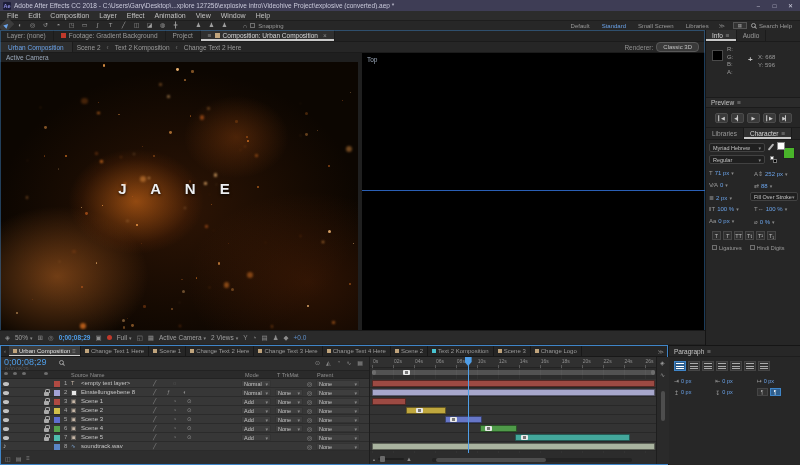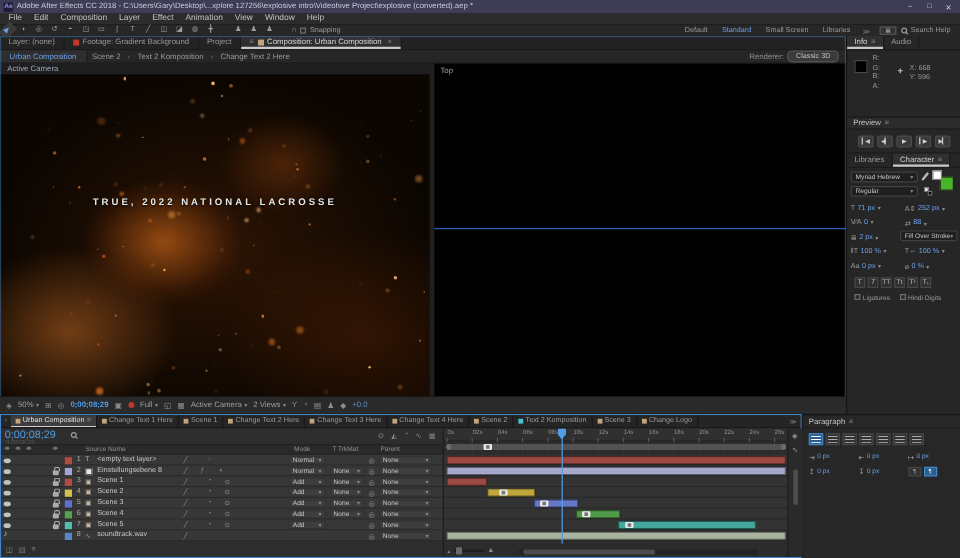--- a/index.html
+++ b/index.html
@@ -279,21 +279,21 @@
       <span class="crumb">Change Text 2 Here</span>
       <span class="renderer">
         <span>Renderer:</span>
         <span class="renderer-btn">Classic 3D</span>
       </span>
     </div>
 
   <div class="viewer-zone">
     <span class="cam-label">Active Camera</span>
     <div class="left-view" id="leftView">
-      <div class="comp-title">TRUE, 2022 NATIONAL LACROSSE</div>
+      <div class="comp-name">J A N E</div>
     <i class="particle" style="left: 270.925px; top: 263.302px; width: 2.25911px; height: 2.25911px; background: rgb(255, 138, 42); opacity: 0.35; filter: blur(1px);"></i>
         <i class="particle" style="left: 244.319px; top: 83.6127px; width: 1.82972px; height: 1.82972px; background: rgb(255, 138, 42); opacity: 0.36; filter: blur(1px);"></i>
         <i class="particle" style="left: 191.264px; top: 8.4713px; width: 2.58428px; height: 2.58428px; background: rgb(255, 166, 77); opacity: 0.47;"></i>
         <i class="particle" style="left: 213.102px; top: 167.966px; width: 0.879461px; height: 0.879461px; background: rgb(179, 84, 26); opacity: 0.4; filter: blur(1px);"></i>
         <i class="particle" style="left: 168.713px; top: 68.85px; width: 2.90147px; height: 2.90147px; background: rgb(255, 166, 77); opacity: 0.6;"></i>
         <i class="particle" style="left: 240.133px; top: 87.297px; width: 1.35029px; height: 1.35029px; background: rgb(179, 84, 26); opacity: 0.32; filter: blur(1px);"></i>
         <i class="particle" style="left: 171.215px; top: 245.932px; width: 2.24718px; height: 2.24718px; background: rgb(255, 166, 77); opacity: 0.42;"></i>
         <i class="particle" style="left: 141.997px; top: 84.2642px; width: 1.12206px; height: 1.12206px; background: rgb(217, 111, 31); opacity: 0.35;"></i>
         <i class="particle" style="left: 184.43px; top: 144.736px; width: 1.89955px; height: 1.89955px; background: rgb(255, 194, 122); opacity: 0.35; filter: blur(1px);"></i>
         <i class="particle" style="left: 95.1869px; top: 90.0632px; width: 2.44273px; height: 2.44273px; background: rgb(179, 84, 26); opacity: 0.42; filter: blur(1px);"></i>

